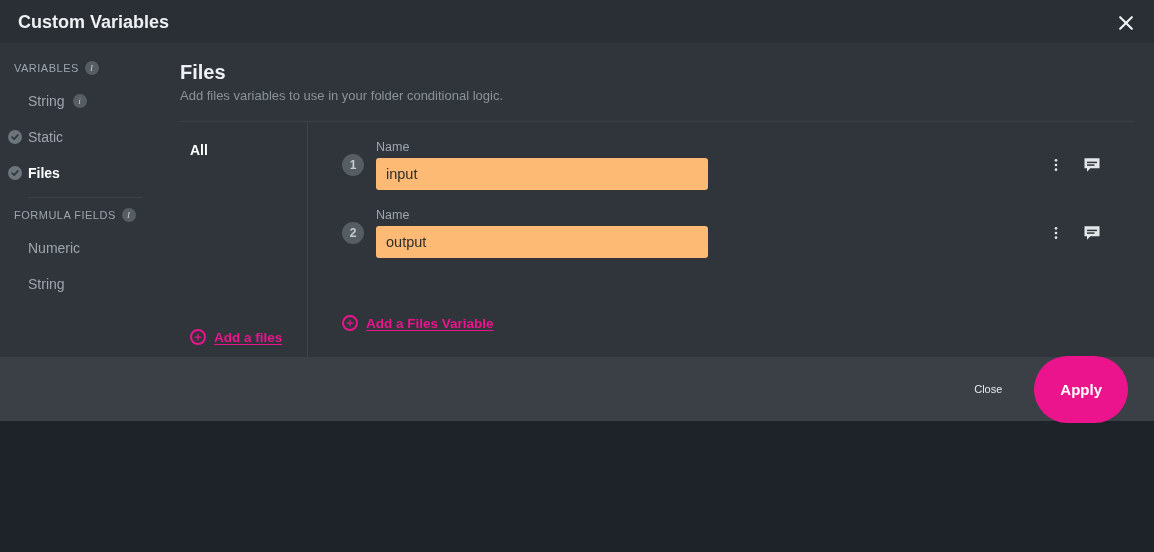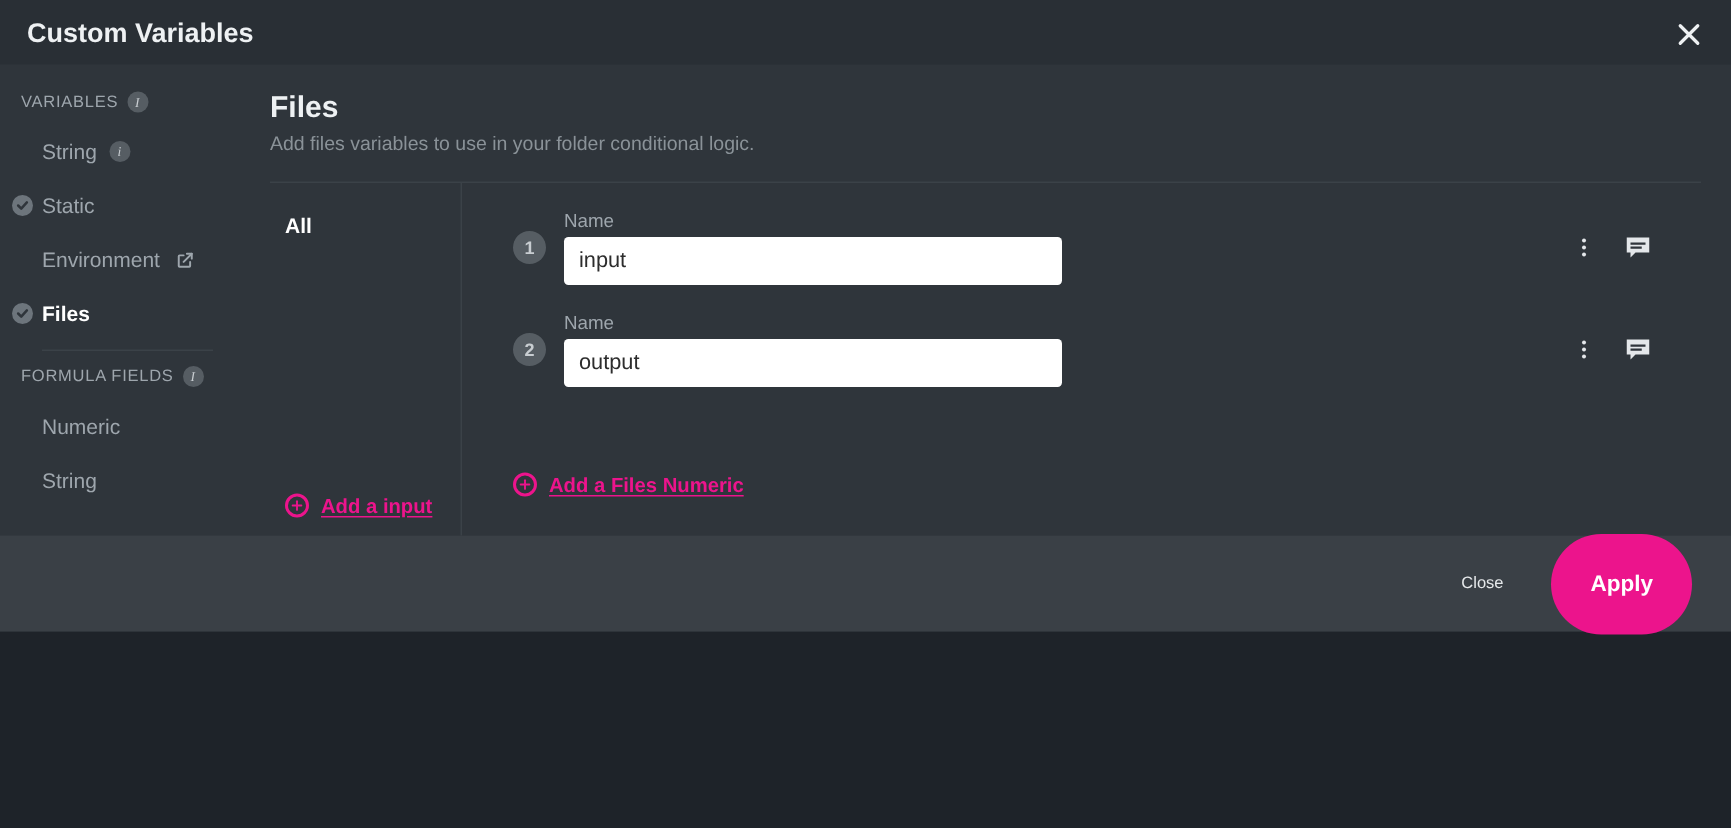--- a/index.html
+++ b/index.html
@@ -45,21 +45,21 @@
   .add-link { display:flex; align-items:center; gap:8px; color:#ec148c; font-size:13.5px; font-weight:700; cursor:pointer; }
   .add-link .plus { width:16px; height:16px; border:2px solid #ec148c; border-radius:50%; display:flex; align-items:center; justify-content:center; }
   .add-link .plus svg { width:10px; height:10px; }
   .add-link span.txt { text-decoration:underline; text-underline-offset:2px; }
 
   .vars { flex:1; padding:12px 8px 12px 18px; display:flex; flex-direction:column; }
   .var-row { display:flex; align-items:center; gap:12px; padding:6px 0 12px 0; }
   .numcircle { width:22px; height:22px; border-radius:50%; background:#565d63; color:#c8cdd1; font-size:12px; font-weight:700; display:flex; align-items:center; justify-content:center; flex-shrink:0; }
   .fieldwrap { display:flex; flex-direction:column; gap:4px; width:332px; }
   .fieldlabel { font-size:12.5px; color:#9ea6ad; }
-  .txtin { width:100%; height:32px; background:#ffffff; border:none; border-radius:3px; padding:0 10px; font-size:14.5px; color:#2d2d2d; outline:none; }
+  .txtin { width:100%; height:32px; background:#fdba74; border:none; border-radius:3px; padding:0 10px; font-size:14.5px; color:#2d2d2d; outline:none; }
   .row-actions { margin-left:auto; display:flex; align-items:center; gap:18px; padding-right:24px; }
   .iconbtn { color:#e4e7ea; cursor:pointer; display:flex; }
   .vars-spacer { flex:1; }
   .vars-footer { padding:10px 0 14px 0; }
 
   
   .dlg-footer { height:64px; background:#3a4046; display:flex; align-items:center; justify-content:flex-end; gap:22px; padding:0 26px; }
   .btn-text { background:transparent; border:none; color:#e6e9eb; font-size:11px; cursor:pointer; padding:8px 10px; }
   .btn-primary { background:#ec148c; border:none; color:#ffffff; font-size:15px; font-weight:600; padding:25px 26px; border-radius:999px; cursor:pointer; }
 </style>
@@ -93,30 +93,20 @@
 
       <div class="side-item with-check">
         <span class="check">
           <svg viewBox="0 0 24 24" fill="none" stroke="#2f353b" stroke-width="4" stroke-linecap="round" stroke-linejoin="round">
               <polyline points="5 12 10 17 19 7"></polyline>
             </svg>
         </span>
         <span>Static</span>
       </div>
 
-      <div class="side-item" style="padding-left:28px;">
-        <span>Environment</span>
-        <span class="ext-icon">
-          <svg width="13" height="13" viewBox="0 0 24 24" fill="none" stroke="#9ea6ad" stroke-width="2.4" stroke-linecap="round" stroke-linejoin="round">
-              <path d="M14 4h6v6"></path>
-              <path d="M20 4L10 14"></path>
-              <path d="M18 14v5a1 1 0 0 1-1 1H5a1 1 0 0 1-1-1V7a1 1 0 0 1 1-1h5"></path>
-            </svg>
-        </span>
-      </div>
 
       <div class="side-item with-check active">
         <span class="check">
           <svg viewBox="0 0 24 24" fill="none" stroke="#2f353b" stroke-width="4" stroke-linecap="round" stroke-linejoin="round">
               <polyline points="5 12 10 17 19 7"></polyline>
             </svg>
         </span>
         <span>Files</span>
       </div>
 
@@ -152,21 +142,21 @@
             <span class="dot"></span>
           </div>
           <div class="folders-spacer"></div>
           <div class="add-link">
             <span class="plus">
               <svg viewBox="0 0 24 24" fill="none" stroke="#ec148c" stroke-width="3" stroke-linecap="round">
                   <line x1="12" y1="5" x2="12" y2="19"></line>
                   <line x1="5" y1="12" x2="19" y2="12"></line>
                 </svg>
             </span>
-            <span class="txt">Add a input</span>
+            <span class="txt">Add a files</span>
           </div>
         </div>
 
         <div class="vars">
 
           <div class="var-row">
             <div class="numcircle">1</div>
             <div class="fieldwrap">
               <div class="fieldlabel">Name</div>
               <input class="txtin" type="text" value="input" style="">
@@ -215,21 +205,21 @@
 
           <div class="vars-spacer"></div>
           <div class="vars-footer">
             <div class="add-link">
               <span class="plus">
                 <svg viewBox="0 0 24 24" fill="none" stroke="#ec148c" stroke-width="3" stroke-linecap="round">
                     <line x1="12" y1="5" x2="12" y2="19"></line>
                     <line x1="5" y1="12" x2="19" y2="12"></line>
                   </svg>
               </span>
-              <span class="txt">Add a Files Numeric</span>
+              <span class="txt">Add a Files Variable</span>
             </div>
           </div>
         </div>
       </div>
     </div>
   </div>
 
   <div class="dlg-footer">
     <button class="btn-text">Close</button>
     <button class="btn-primary">Apply</button>

